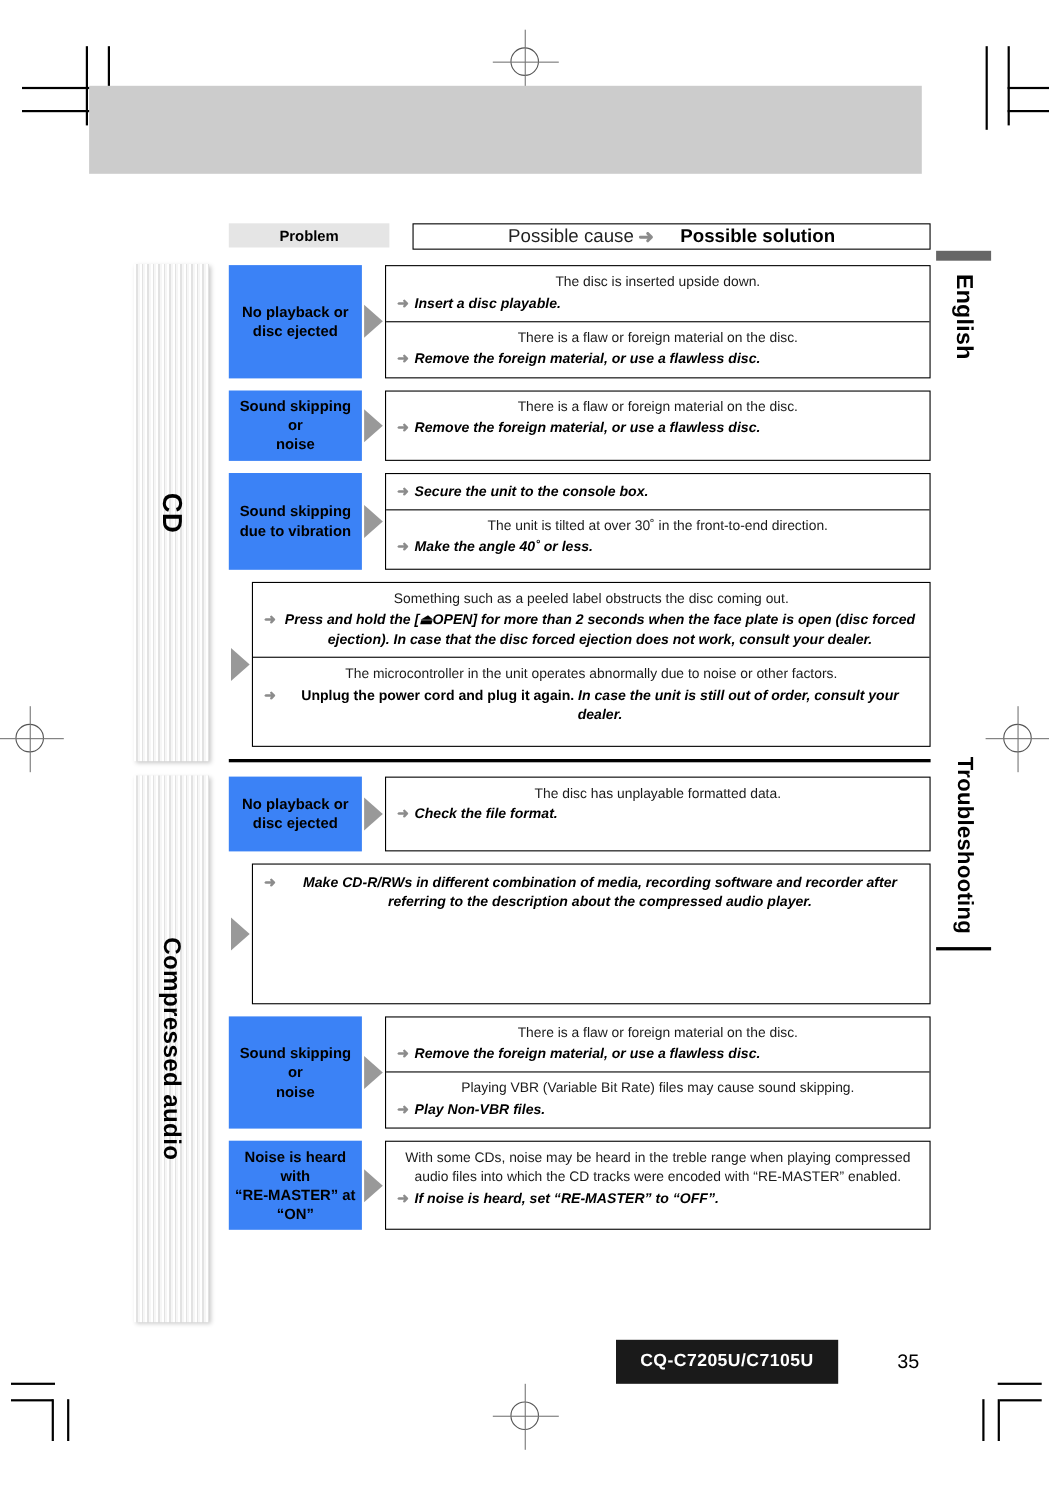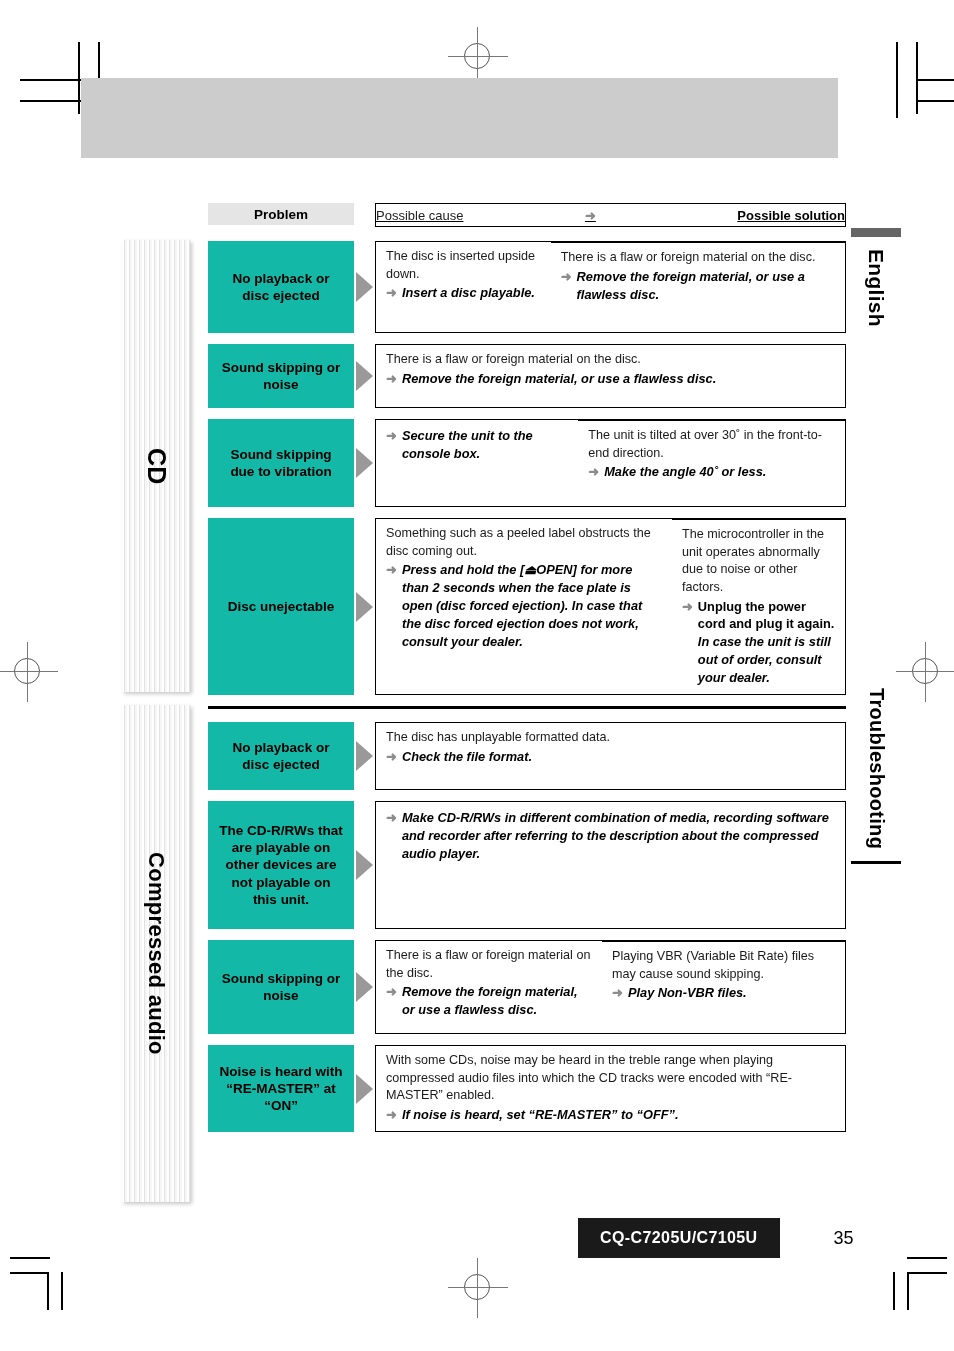--- a/index.html
+++ b/index.html
@@ -78,48 +78,48 @@
 
   .hdr-row { display: flex; align-items: stretch; }
   .hdr-problem {
     width: 146px; background: #e5e5e5;
     display: flex; align-items: center; justify-content: center;
     font-weight: bold; font-size: 13.5px; height: 22px;
   }
   .hdr-gap { width: 21px; }
   .hdr-cause {
     flex: 1; border: 1.5px solid #000; background: #fff;
-    display: flex; align-items: center; justify-content: space-between;
-    font-size: 13px; height: 22px; text-decoration: underline;
+    display: flex; align-items: center; justify-content: center;
+    font-size: 17px; height: 22px;
   }
   .hdr-cause .lead { color: #222; }
   .hdr-cause .sol { font-weight: bold; margin-left: 20px; }
 
   .group-gap { height: 14px; }
 
   .row { display: flex; position: relative; margin-bottom: 11px; }
   .problem-cell {
-    width: 146px; background: #14b8a6;
+    width: 121px; background: #3b82f6;
     display: flex; align-items: center; justify-content: center;
     text-align: center; font-weight: bold; font-size: 13.5px;
     line-height: 1.28; padding: 6px 4px; box-sizing: border-box;
   }
   .connector {
     width: 21px; position: relative; flex: 0 0 21px;
   }
   .connector .tri {
     position: absolute; left: 2px; top: 50%; transform: translateY(-50%);
     width: 0; height: 0;
     border-top: 15px solid transparent;
     border-bottom: 15px solid transparent;
     border-left: 17px solid #999999;
   }
   .cause-stack {
     flex: 1; border: 1.5px solid #000; background: #fff;
-    display: flex; 
+    display: flex; flex-direction: column; text-align: center;
   }
   .cause-cell {
     padding: 6px 10px 7px 10px;
     font-size: 12.6px; line-height: 1.4;
   }
   .cause-cell + .cause-cell { border-top: 1.2px solid #000; }
   .cause-cell .cause-text { color: #1a1a1a; }
   .sol-line {
     display: flex; margin-top: 1px;
   }
@@ -130,21 +130,21 @@
   .sol-body {
     font-weight: bold; font-style: italic; font-size: 12.8px;
     line-height: 1.4;
   }
   .sol-body .roman { font-style: normal; }
 
   
   .block-divider { height: 3px; background: #000; margin: 4px 0 13px 0; }
 
   
-  .footer { position: absolute; left: 578px; top: 1218px; display: flex; align-items: center; }
+  .footer { position: absolute; left: 560px; top: 1218px; display: flex; align-items: center; }
   .model-badge {
     background: #1a1a1a; color: #fff; font-weight: bold;
     font-size: 16px; letter-spacing: .4px;
     padding: 11px 22px;
   }
   .page-num { font-size: 18px; margin-left: 54px; color: #000; }
 </style>
 </head>
 <body>
 
@@ -264,21 +264,20 @@
             <div class="cause-cell">
               <div class="cause-text">The unit is tilted at over 30˚ in the front-to-end direction.</div>
               <div class="sol-line">
                 <span class="sol-arrow">➜</span>
                 <span class="sol-body">Make the angle 40˚ or less.</span>
               </div>
             </div>
           </div>
         </div>
         <div class="row" style="min-height: 150px;">
-          <div class="problem-cell" style="white-space: pre-line;">Disc unejectable</div>
           <div class="connector">
             <div class="tri"></div>
           </div>
           <div class="cause-stack">
             <div class="cause-cell">
               <div class="cause-text">Something such as a peeled label obstructs the disc coming out.</div>
               <div class="sol-line">
                 <span class="sol-arrow">➜</span>
                 <span class="sol-body">Press and hold the [⏏OPEN] for more than 2 seconds when the face plate is open (disc forced ejection). In case that the disc forced ejection does not work, consult your dealer.</span>
               </div>
@@ -303,25 +302,20 @@
             <div class="cause-cell">
               <div class="cause-text">The disc has unplayable formatted data.</div>
               <div class="sol-line">
                 <span class="sol-arrow">➜</span>
                 <span class="sol-body">Check the file format.</span>
               </div>
             </div>
           </div>
         </div>
         <div class="row" style="min-height: 128px;">
-          <div class="problem-cell" style="white-space: pre-line;">The CD-R/RWs that
-are playable on
-other devices are
-not playable on
-this unit.</div>
           <div class="connector">
             <div class="tri"></div>
           </div>
           <div class="cause-stack">
             <div class="cause-cell">
               <div class="sol-line">
                 <span class="sol-arrow">➜</span>
                 <span class="sol-body">Make CD-R/RWs in different combination of media, recording software and recorder after referring to the description about the compressed audio player.</span>
               </div>
             </div>

